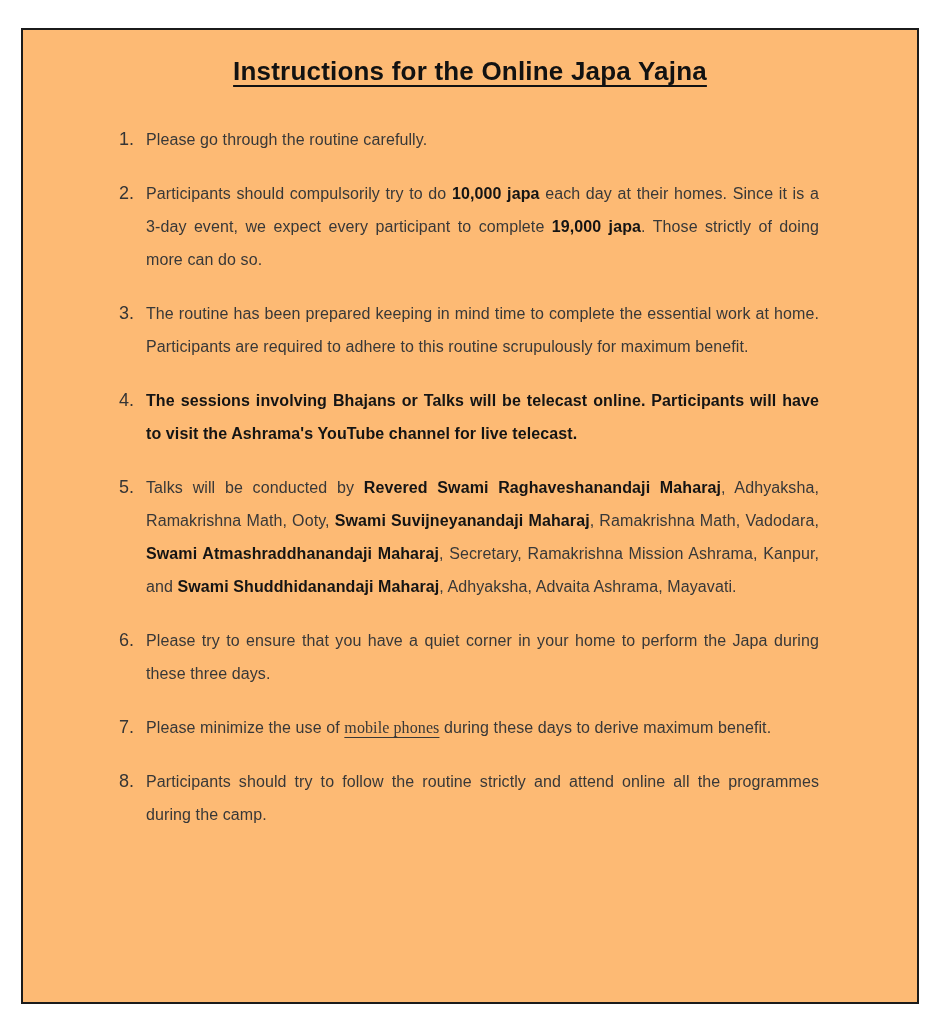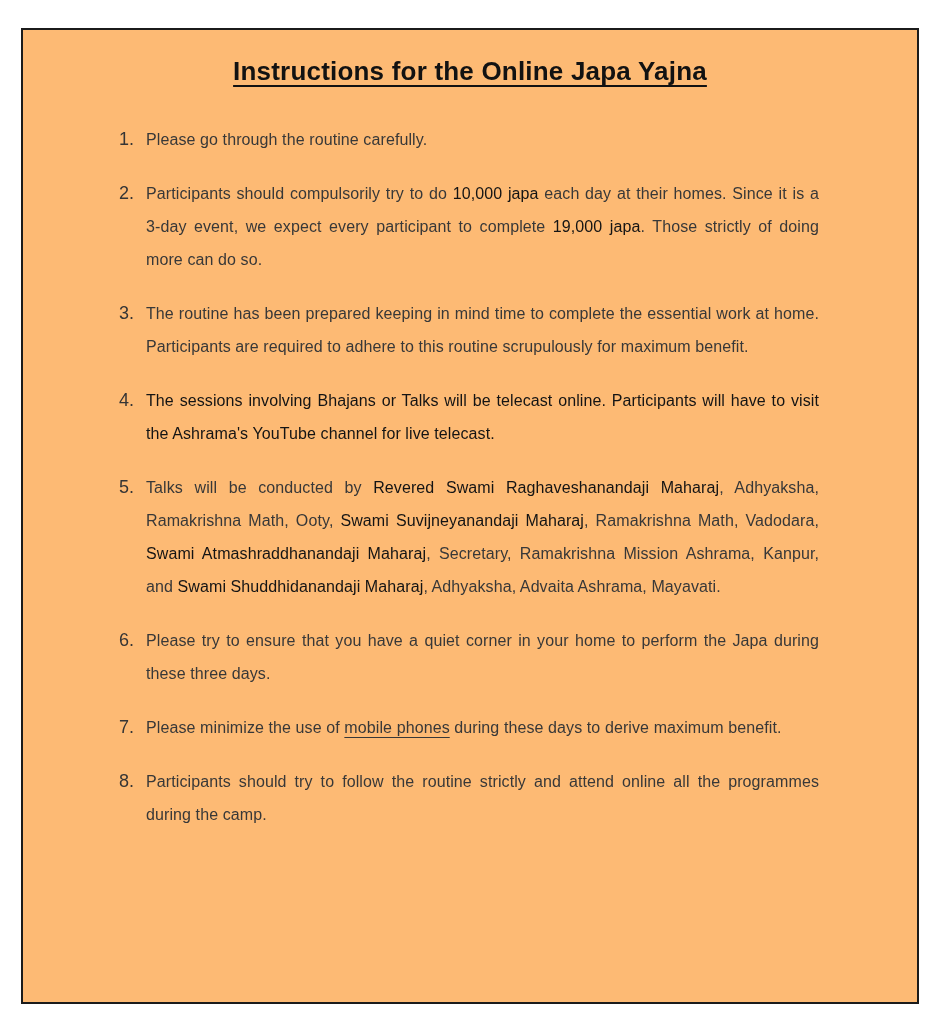--- a/index.html
+++ b/index.html
@@ -54,26 +54,27 @@
   }
   .item-text {
     flex: 1;
     font-size: 16px;
     line-height: 33px;
     color: #383838;
     text-align: justify;
     letter-spacing: 0.1px;
   }
   .seg-bold {
-    font-weight: 400;
+    font-weight: 700;
     color: #141414;
   }
   .seg-underline {
     text-decoration: underline;
     text-underline-offset: 4px;
+    font-family: Liberation Serif, serif;
   }
 </style>
 </head>
 <body>
 
 <div class="doc-frame">
 
   <h1 class="doc-title">Instructions for the Online Japa Yajna</h1>
 
   <div class="instruction-list">

